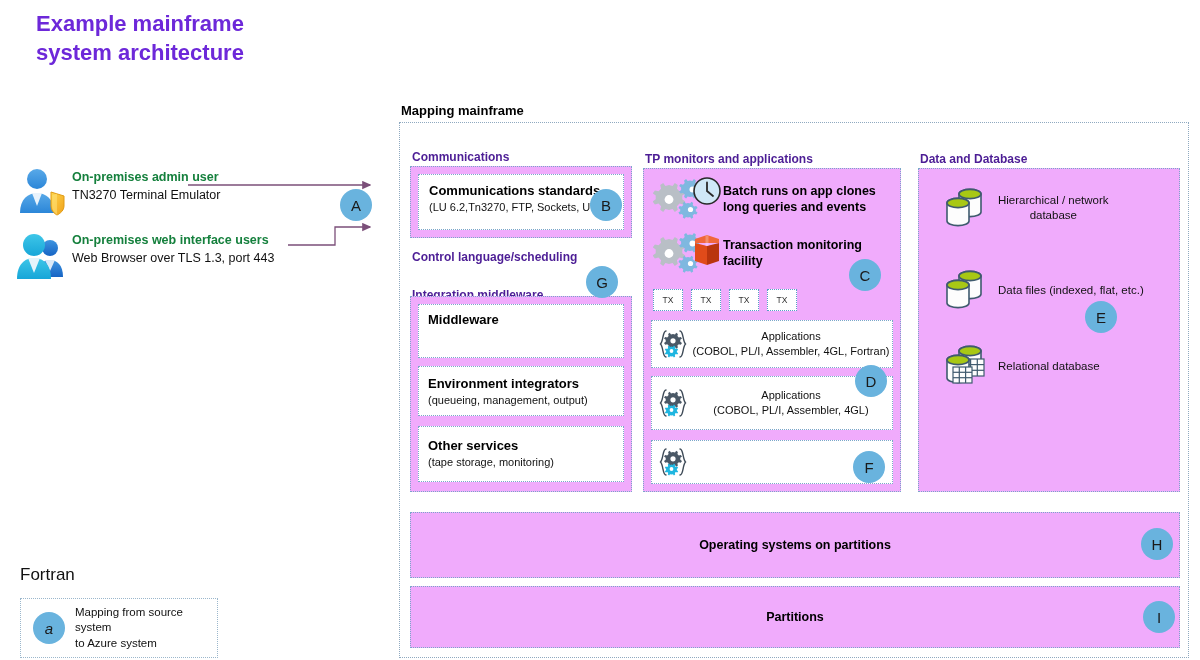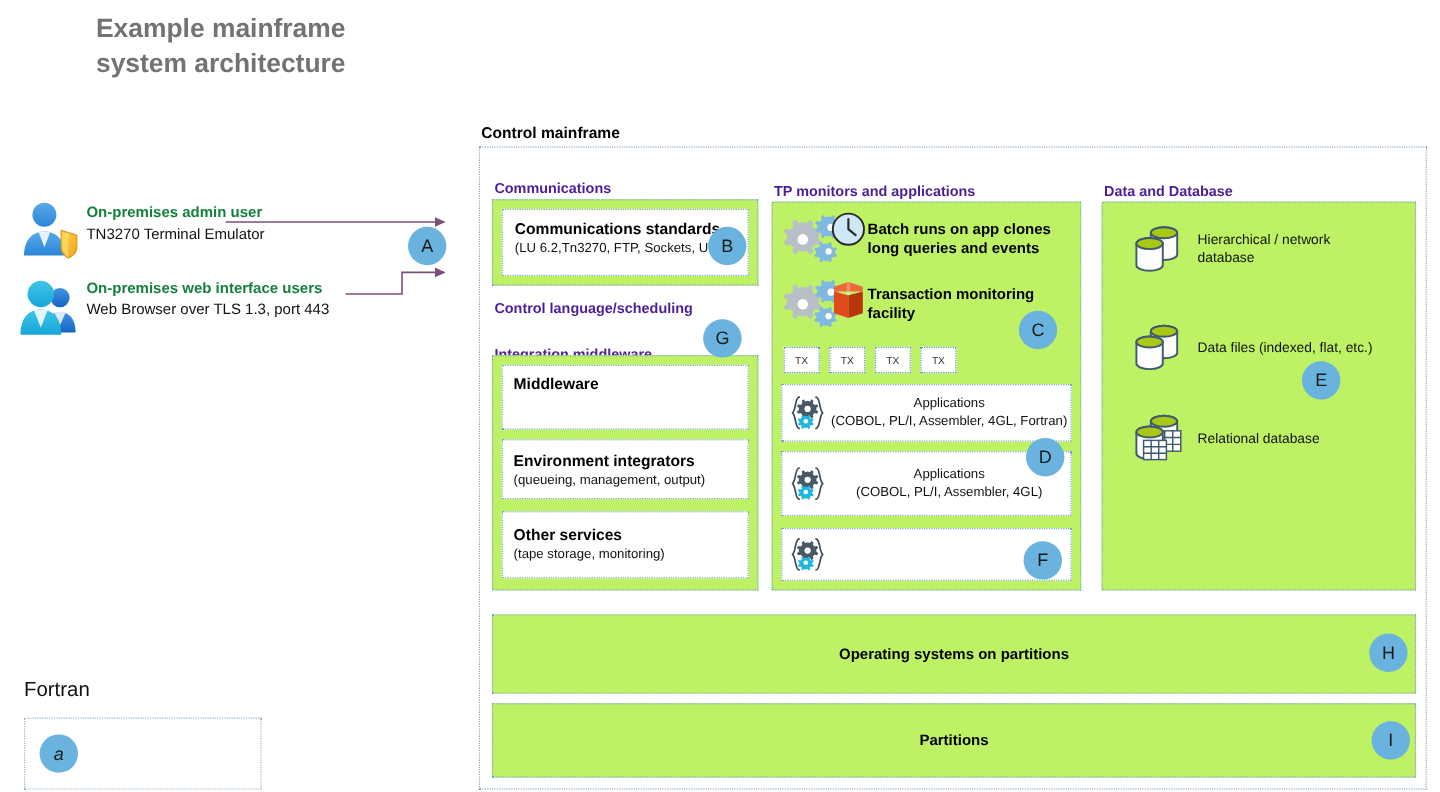--- a/index.html
+++ b/index.html
@@ -10,22 +10,21 @@
     color:#111111;
     position:relative;
     overflow:hidden;
   }
   .abs{position:absolute;}
 
   
   #page-title{
     left:36px;top:10px;width:330px;
     font-size:22px;font-weight:bold;line-height:1.30;
-    color:#737373;
-    margin-left:44px;
+    color:#6d28d9;
   }
 
   
   .actor{display:flex;align-items:flex-start;}
   .actor-icon{width:52px;height:52px;flex:0 0 52px;}
   .actor-text{margin-left:6px;padding-top:4px;}
   .actor-title{font-size:12.5px;font-weight:bold;color:#15803d;line-height:1.25;}
   .actor-sub{font-size:12.5px;color:#111;line-height:1.3;margin-top:1px;}
 
   
@@ -52,21 +51,21 @@
   #mainframe-label{left:401px;top:103px;font-size:13px;font-weight:bold;color:#000;}
   #mainframe-box{
     left:399px;top:122px;width:790px;height:536px;
     border:1px dotted #8fa9c0;background:#fff;box-sizing:border-box;
   }
 
   
   .sec-h{font-size:12px;font-weight:bold;color:#4c1d95;}
 
   
-  .panel{border:1px dotted #7ba7c9;background:#bef264;box-sizing:border-box;}
+  .panel{border:1px dotted #7ba7c9;background:#f0abfc;box-sizing:border-box;}
   .card{border:1px dotted #7ba7c9;background:#fff;box-sizing:border-box;}
 
   .card-title{font-size:13px;font-weight:bold;color:#000;line-height:1.3;}
   .card-sub{font-size:11px;color:#111;line-height:1.32;}
 
   
   #comm-h{left:412px;top:150px;}
   #comm-panel{left:410px;top:166px;width:222px;height:72px;}
   #comm-card{left:418px;top:174px;width:206px;height:56px;padding:8px 10px;}
 
@@ -105,21 +104,21 @@
   .app-txt{flex:1;text-align:center;font-size:11px;line-height:1.32;color:#111;}
 
   #badge-C{left:849px;top:259px;}
   #badge-D{left:855px;top:365px;}
   #badge-F{left:853px;top:451px;}
 
   
   #data-h{left:920px;top:152px;}
   #data-panel{left:918px;top:168px;width:262px;height:324px;}
 
-  .db-row{display:flex;align-items:center;}
+  .db-row{display:flex;align-items:center;text-align:center;}
   .db-row .db-label{font-size:11.5px;line-height:1.3;color:#111;margin-left:8px;}
 
   #db-row1{left:940px;top:184px;width:230px;}
   #db-row2{left:940px;top:266px;width:230px;}
   #db-row3{left:940px;top:342px;width:230px;}
   #badge-E{left:1085px;top:301px;}
 
   
   #os-bar{left:410px;top:512px;width:770px;height:66px;}
   #part-bar{left:410px;top:586px;width:770px;height:62px;}
@@ -201,23 +200,27 @@
     </marker>
   </defs>
   <path d="M188,185 L370,185" stroke="#7b4f79" stroke-width="1.3" fill="none" marker-end="url(#ah)"></path>
   <path d="M288,245 L335,245 L335,227 L370,227" stroke="#7b4f79" stroke-width="1.3" fill="none" marker-end="url(#ah)"></path>
 </svg>
 <div class="abs badge" id="badge-A" style="left:340px;top:189px;">A</div>
 
 <div class="abs" id="legend-title">Fortran</div>
 <div class="abs" id="legend-box">
   <div class="badge italic">a</div>
-</div>
-
-<div class="abs" id="mainframe-label">Control mainframe</div>
+  <div id="legend-text">
+    <div>Mapping from source  system</div>
+    <div>to Azure system</div>
+  </div>
+</div>
+
+<div class="abs" id="mainframe-label">Mapping mainframe</div>
 <div class="abs" id="mainframe-box"></div>
 
 <div class="abs sec-h" id="comm-h">Communications</div>
 <div class="abs panel" id="comm-panel"></div>
 <div class="abs card" id="comm-card">
   <div class="card-title">Communications standards</div>
   <div class="card-sub">(LU 6.2,Tn3270, FTP, Sockets, UTS)</div>
 </div>
 <div class="abs badge" id="badge-B">B</div>
 

